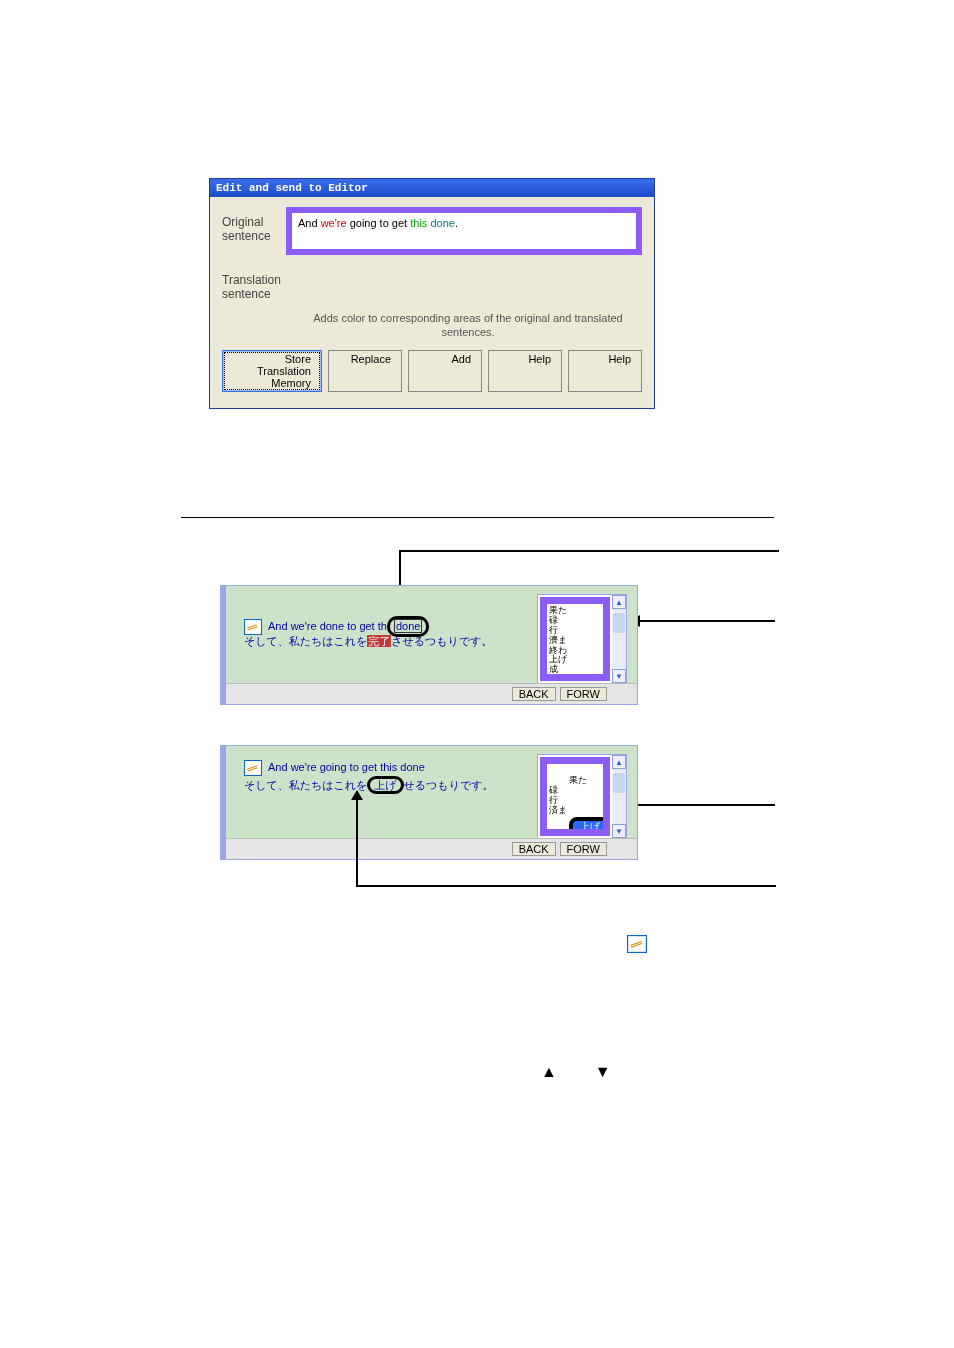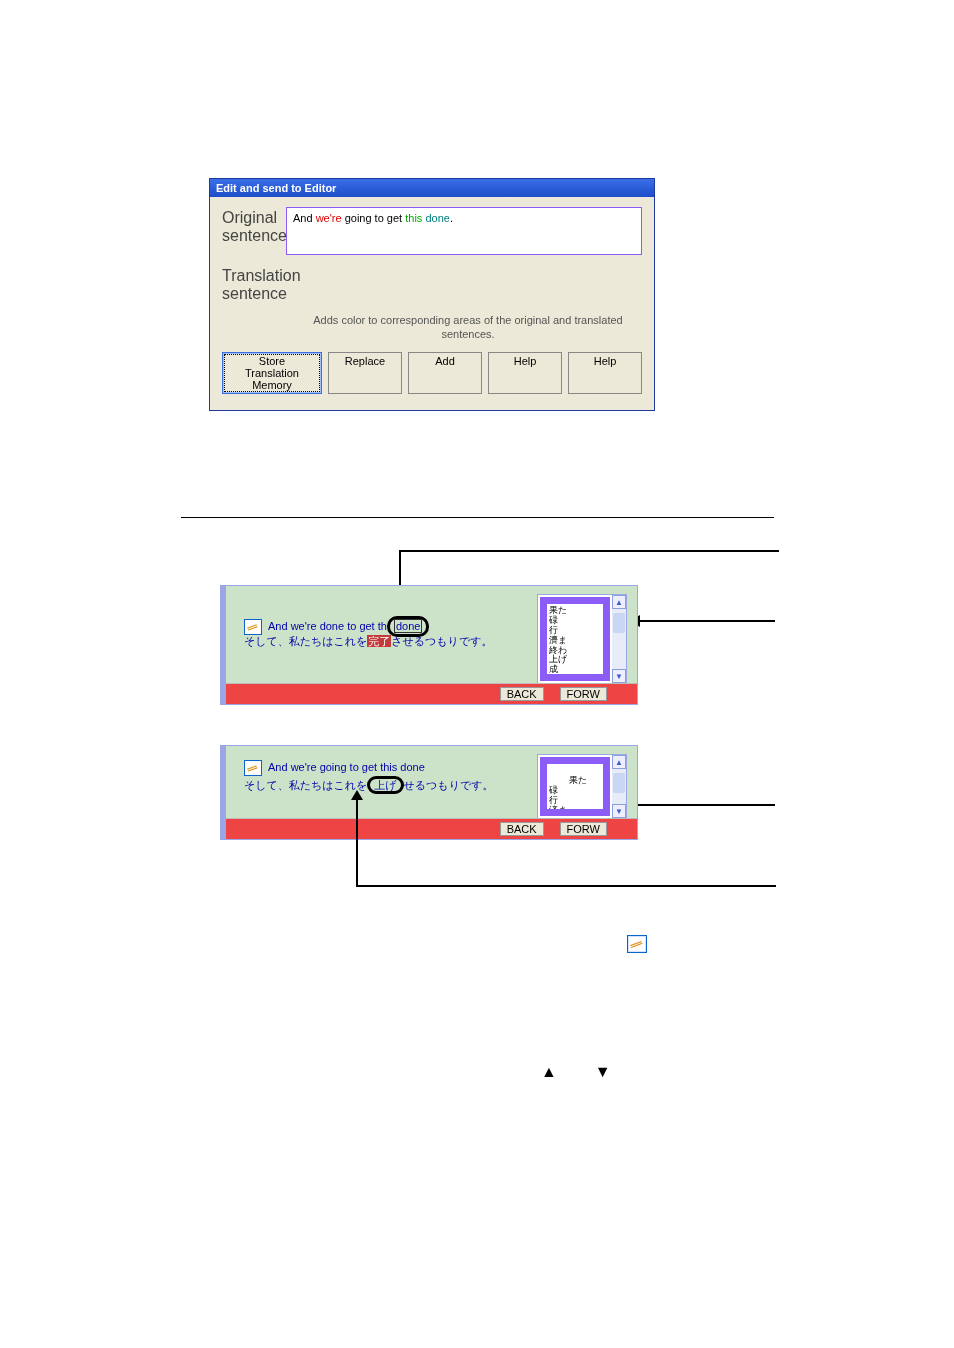--- a/index.html
+++ b/index.html
@@ -24,39 +24,41 @@
     width: 444px;
     border: 1px solid #1d3a9c;
     background: #ece9d8;
   }
   .dialog-title {
     background: linear-gradient(#3a6ee8, #1d4dc8);
     color: #fff;
     font-weight: bold;
     font-size: 11px;
     padding: 3px 6px;
+    font-family: Liberation Mono, monospace;
   }
   .dialog-body {
     padding: 10px 12px 10px 12px;
   }
   .row {
     display: flex;
     margin-bottom: 10px;
   }
   .row-label {
     width: 64px;
-    font-size: 16px;
+    font-size: 12px;
     color: #444;
     padding-top: 2px;
+    margin-top: 6px;
   }
   .textbox {
     flex: 1;
     height: 48px;
     background: #fff;
-    border: 1px solid #8b5cf6;
+    border: 6px solid #8b5cf6;
     font-size: 11px;
     padding: 4px 6px;
     box-sizing: border-box;
   }
   .textbox span {}
   .txt-black { color: #000; }
   .txt-red { color: #d00; }
   .txt-green { color: #0a0; }
   .txt-teal { color: #008080; }
   .txt-blue { color: #00a; }
@@ -73,21 +75,21 @@
     gap: 6px;
     justify-content: center;
     padding-bottom: 6px;
   }
   .btn {
     background: #ece9d8;
     border: 1px solid #888;
     font-size: 11px;
     padding: 2px 10px;
     min-width: 52px;
-    text-align: center;
+    text-align: right;
   }
   .btn.focus {
     outline: 1px dotted #000;
     outline-offset: -3px;
     border: 1px solid #3b6edc;
     box-shadow: 0 0 0 1px #9fc0ff inset;
   }
   hr.sep {
     position: absolute;
     left: 181px;
@@ -101,32 +103,32 @@
   .pane {
     position: absolute;
     border-left: 6px solid #9aa6e6;
     border-right: 1px solid #9aa6e6;
     border-top: 1px solid #9aa6e6;
     border-bottom: 1px solid #9aa6e6;
     background: #cde3c9;
     box-sizing: border-box;
   }
   .pane-1 { left: 220px; top: 585px; width: 418px; height: 120px; }
-  .pane-2 { left: 220px; top: 745px; width: 418px; height: 95px; }
+  .pane-2 { left: 220px; top: 745px; width: 418px; height: 115px; }
   .pane-footer {
     position: absolute;
     left: 0; right: 0; bottom: 0;
     height: 20px;
-    background: #ef4444;
+    background: #e5e5e5;
     border-top: 1px solid #bbb;
     display: flex;
     justify-content: flex-end;
     align-items: center;
     padding-right: 30px;
-    gap: 16px;
+    gap: 4px;
     font-size: 11px;
     color: #000;
   }
   .pf-btn {
     border: 1px solid #999;
     padding: 0 6px;
     background: #ece9d8;
     font-size: 11px;
   }
   .pane-icon {

